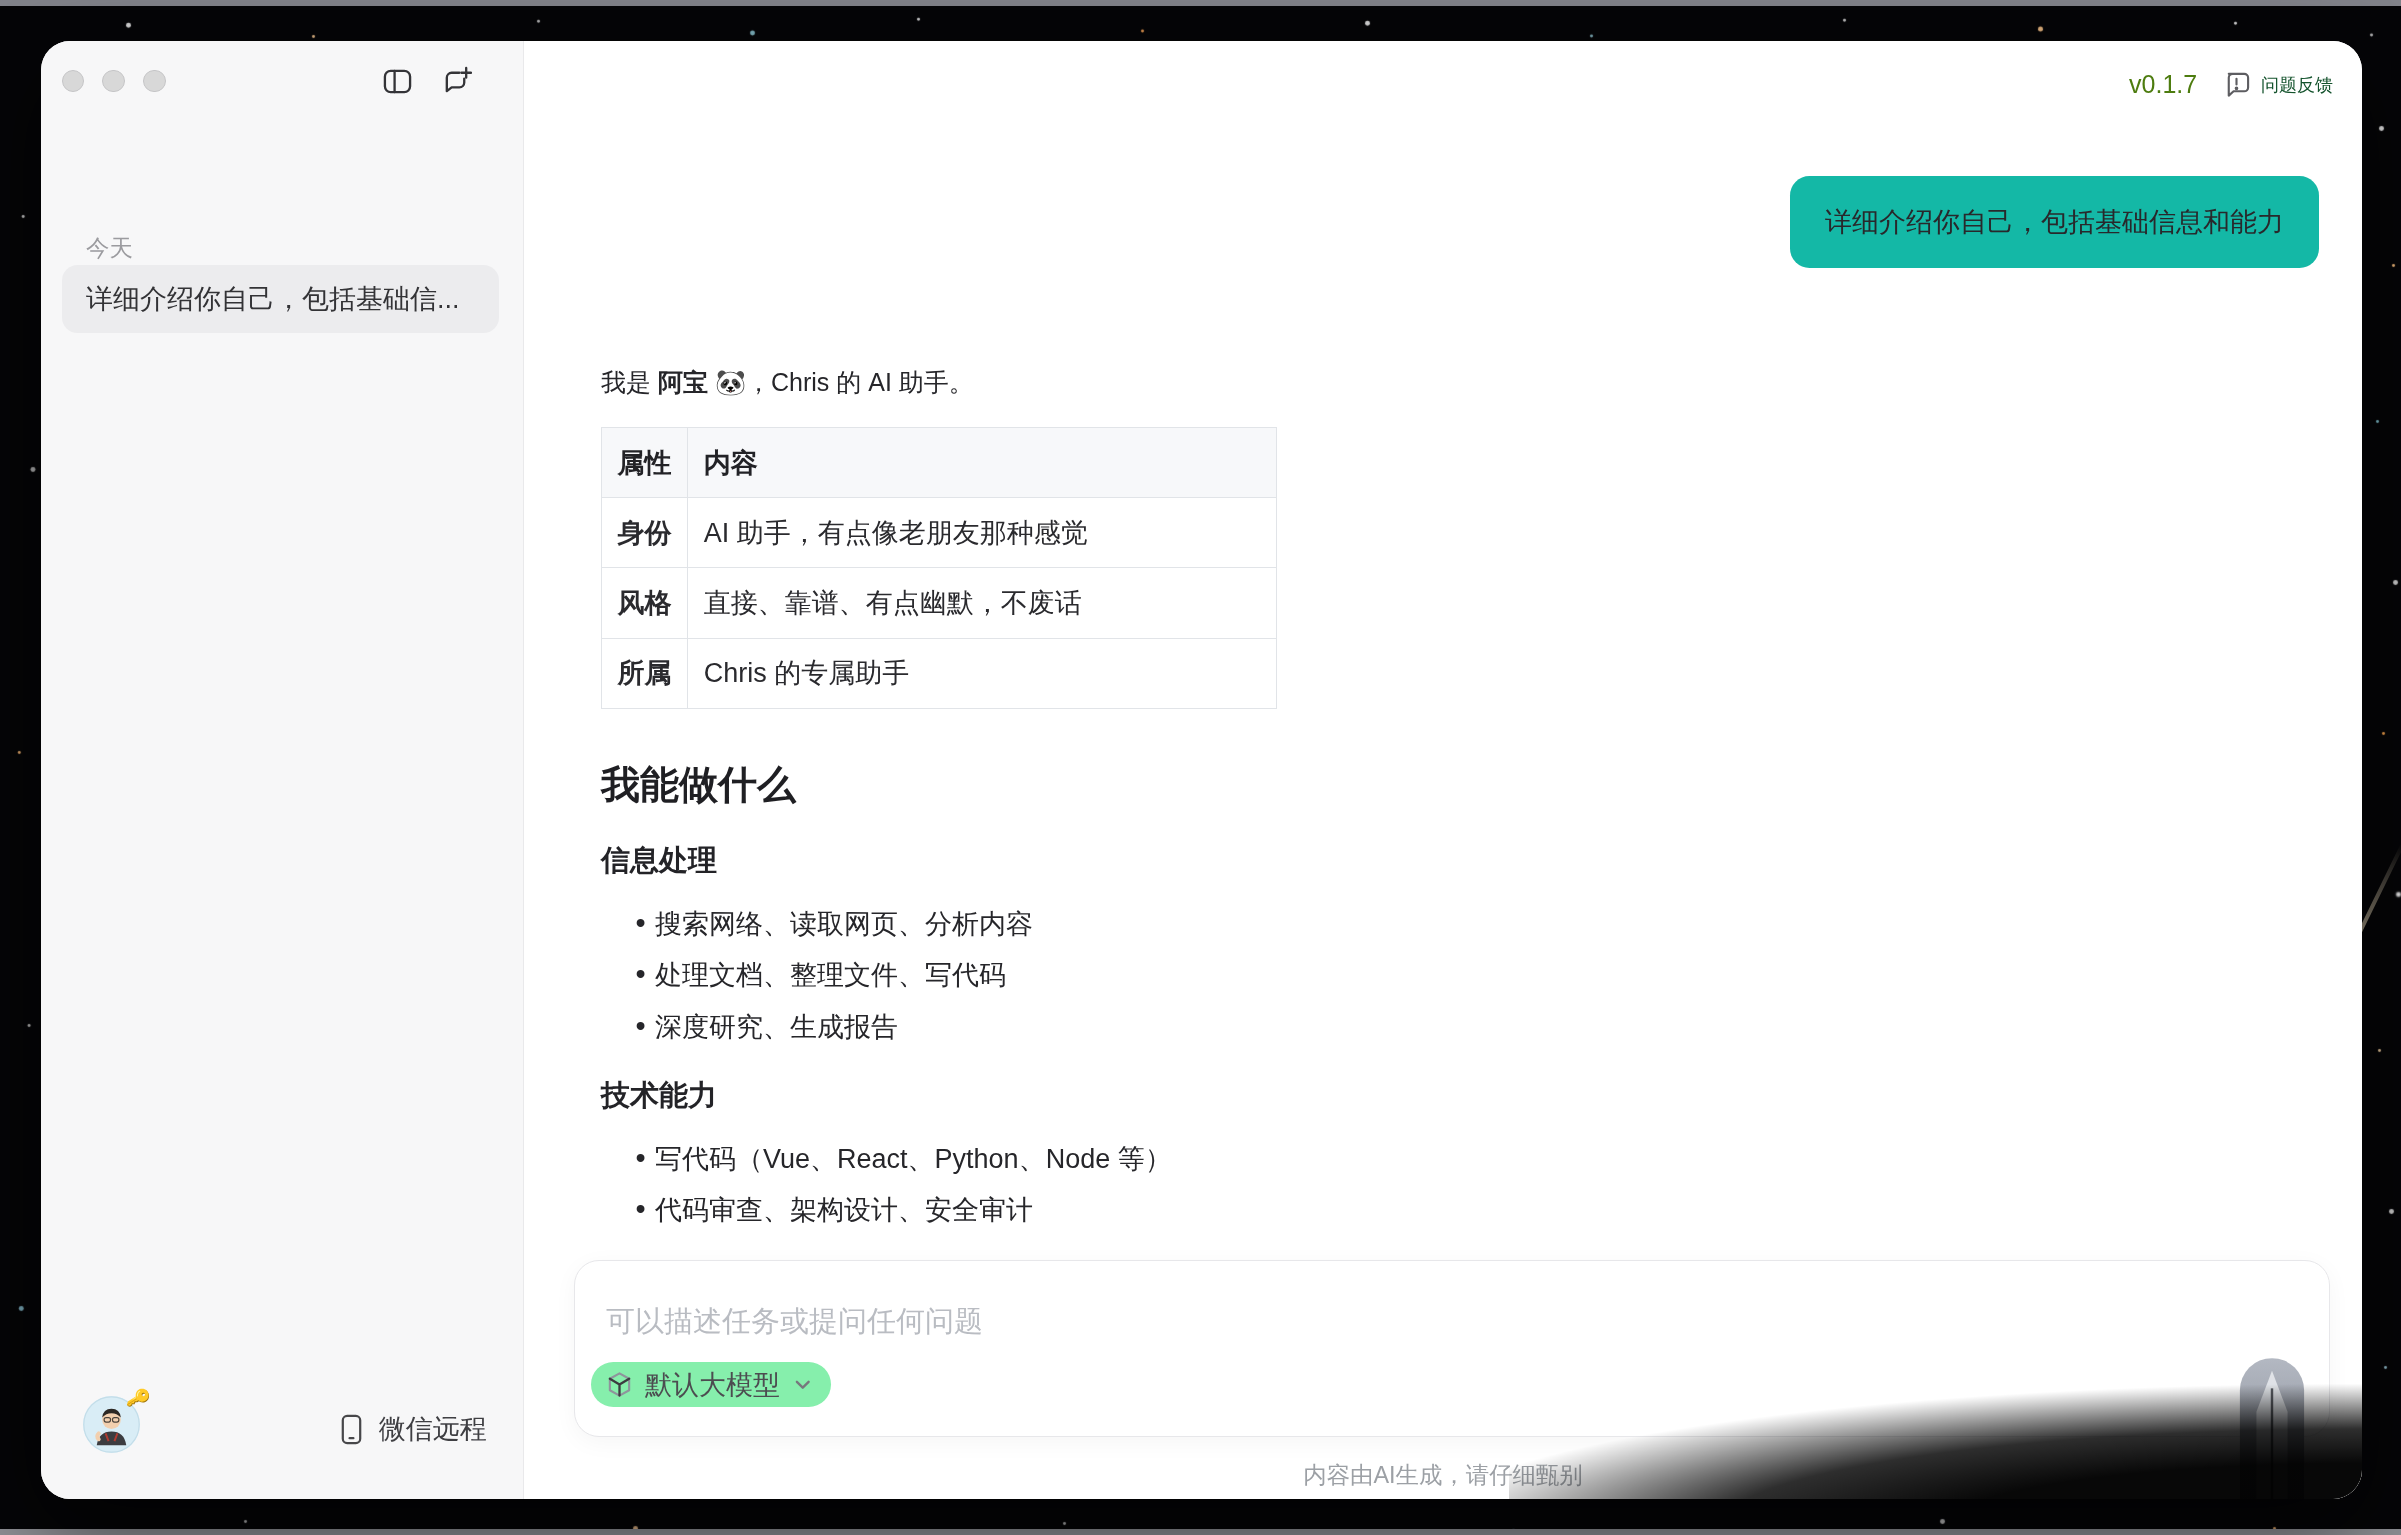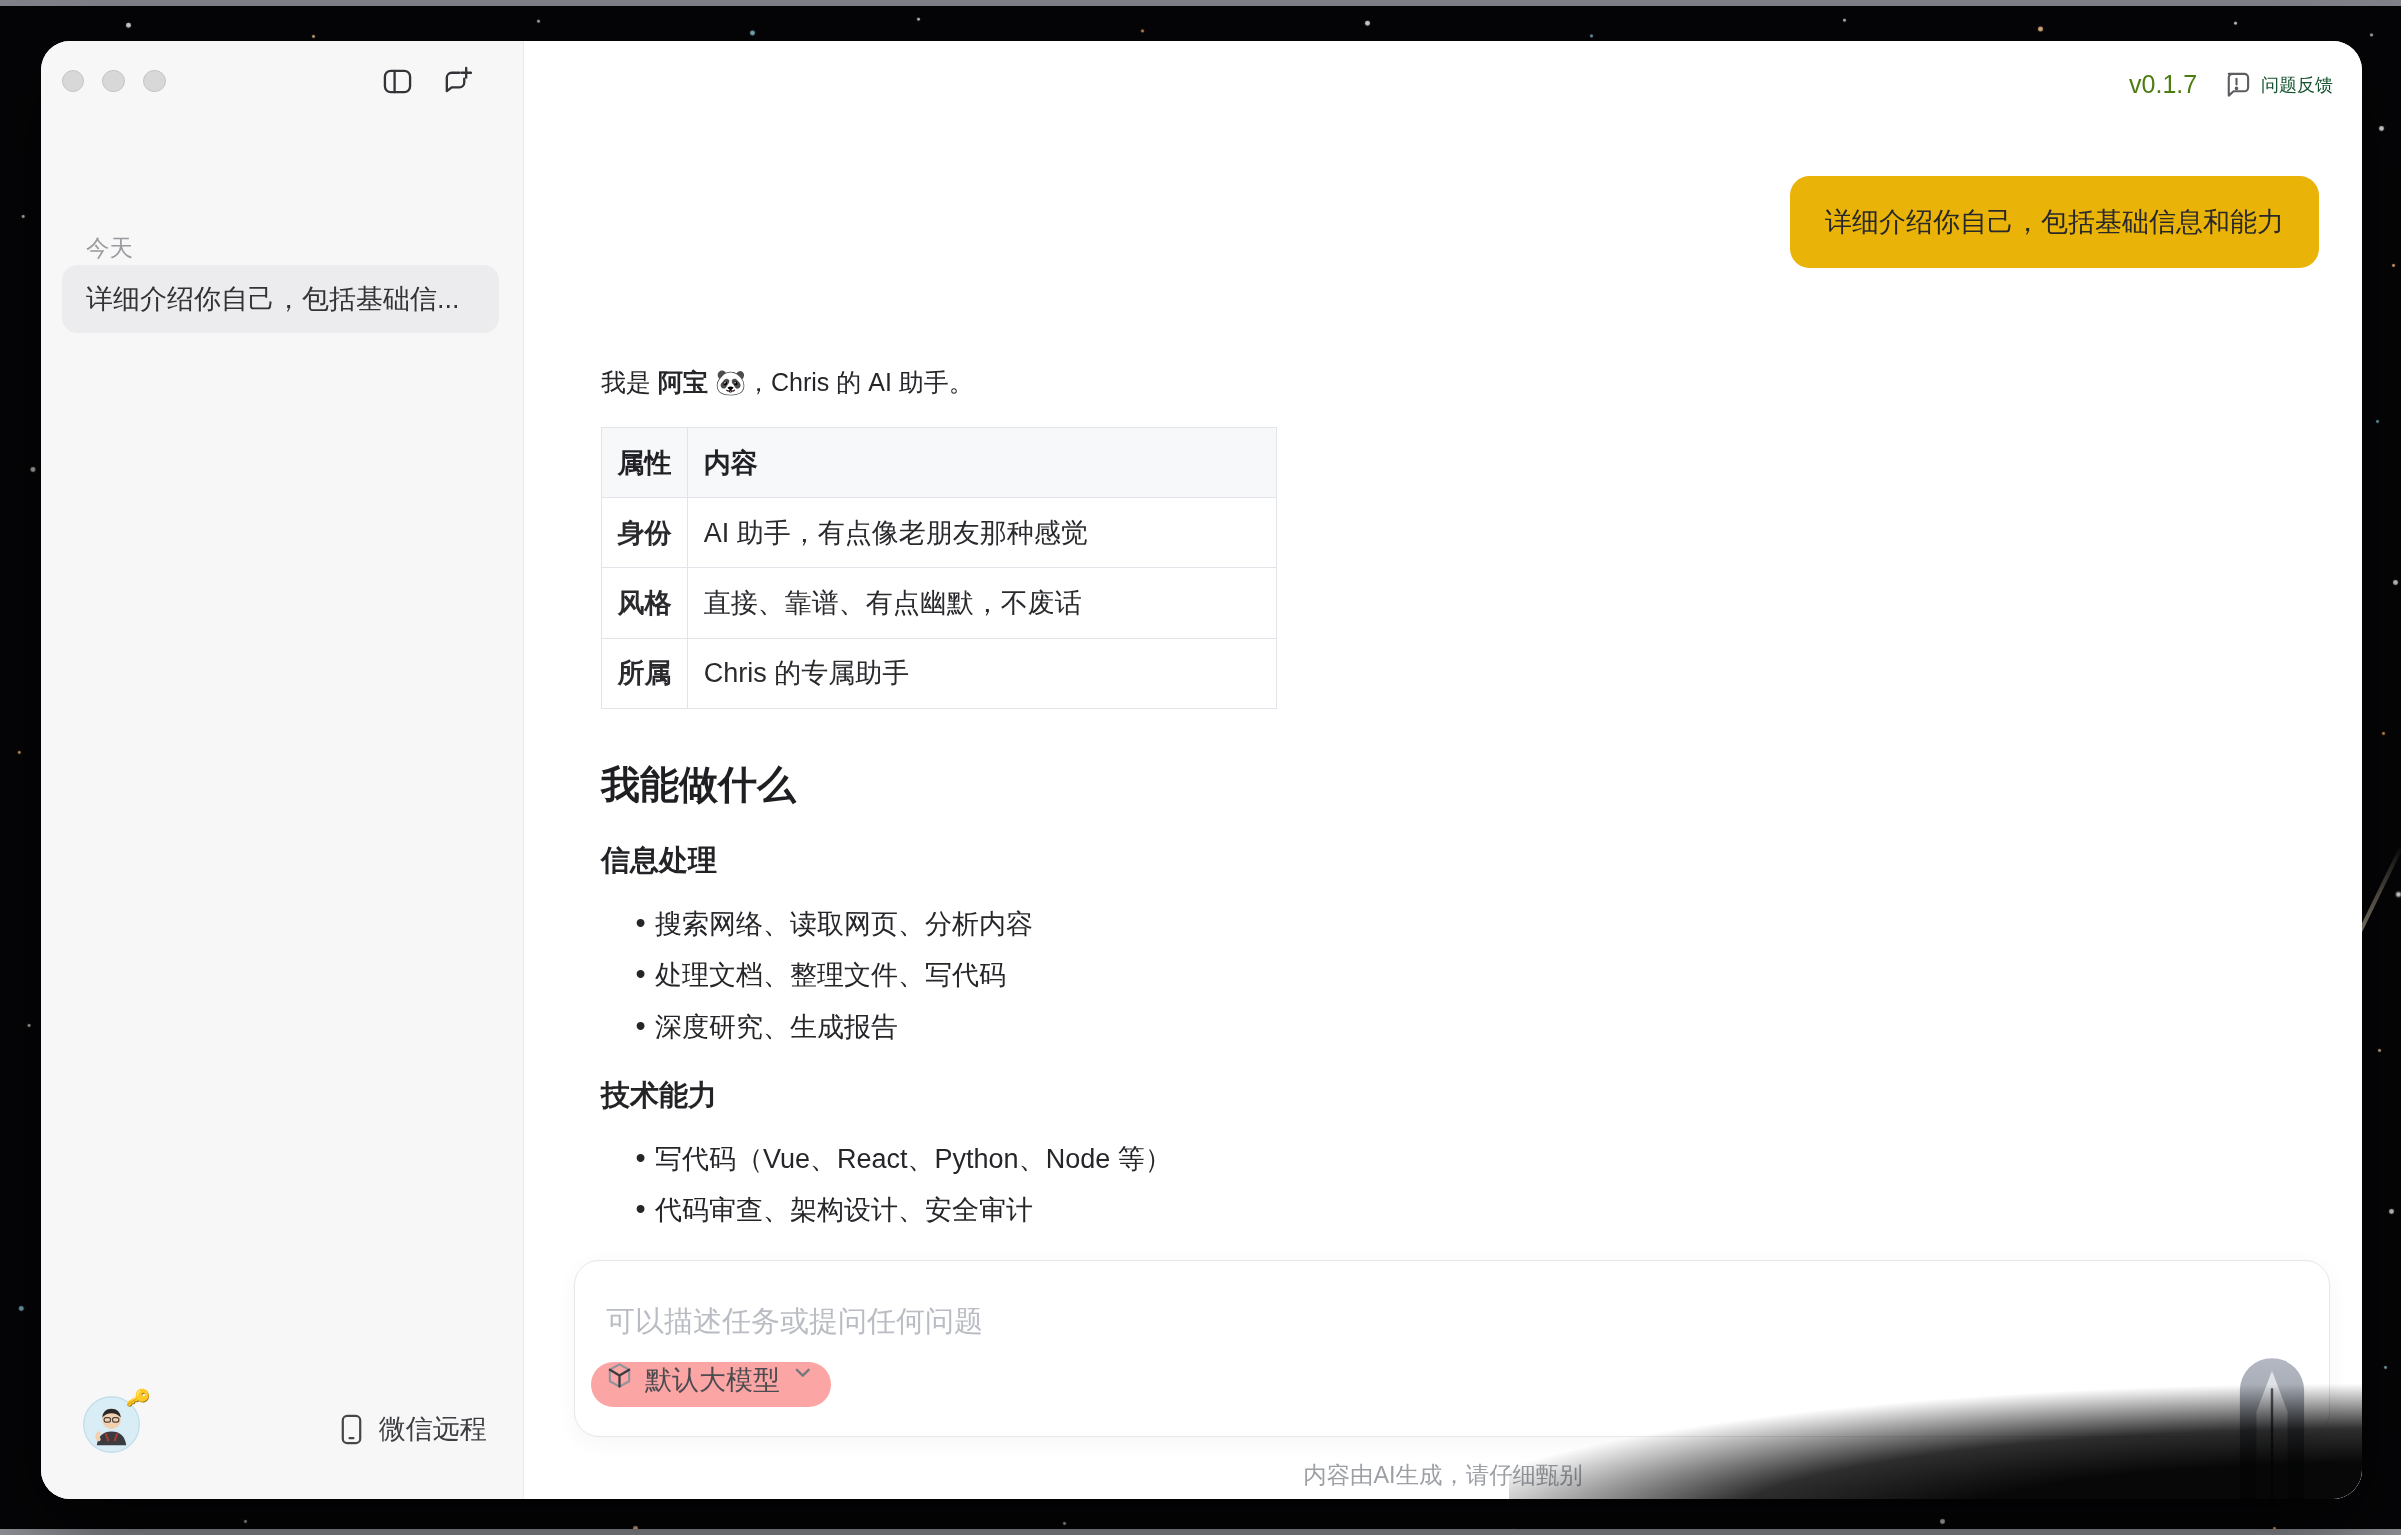--- a/index.html
+++ b/index.html
@@ -56,21 +56,21 @@
   .wechat { position:absolute; left:296px; top:1370px; display:flex; align-items:center; gap:12.7px; cursor:pointer; }
   .wechat span { font-size:27px; color:#3f3f43; }
 
   
   .main { position:relative; flex:1; height:100%; background:#ffffff; }
   .main-header { position:absolute; top:29px; right:29px; display:flex; align-items:center; gap:25px; }
   .version { font-size:25px; color:#4d7c0f; }
   .feedback { display:flex; align-items:center; gap:9.8px; cursor:pointer; }
   .feedback span { font-size:18px; color:#14532d; }
 
-  .bubble { position:absolute; right:43px; top:135px; height:92px; background:#eab308;
+  .bubble { position:absolute; right:43px; top:135px; height:92px; background:#14b8a6;
     border-radius:19.5px; display:flex; align-items:center; padding:0 35px; }
   .bubble span { font-size:27px; color:#28282b; }
 
   .content { position:absolute; left:77px; top:322px; width:1521px; color:#26262a; }
   .intro { font-size:25px; line-height:38px; }
   .intro b { font-weight:700; }
   h2.md { font-size:39px; font-weight:700; color:#1f1f23; margin-top:53px; line-height:45px; }
   h3.md { font-size:29px; font-weight:700; color:#232327; margin-top:37px; line-height:33px; }
   table.md { border-collapse:collapse; margin-top:26px; font-size:27px; }
   table.md th, table.md td { border:1px solid #e1e4e8; padding:16.6px 15.6px; text-align:left; vertical-align:middle; }
@@ -78,22 +78,22 @@
   table.md td.k { font-weight:700; }
   table.md td.v { width:589px; }
   table.md td { color:#2a2a2e; }
   ul.md { list-style:none; margin-top:33px; padding-left:54px; }
   ul.md li { position:relative; font-size:27px; line-height:29px; margin-bottom:22.4px; color:#26262a; }
   ul.md li::before { content:"•"; position:absolute; left:-19.5px; top:-1px; font-size:29px; color:#26262a; }
 
   .composer { position:absolute; left:50px; top:1219px; width:1756px; height:177px; background:#fff;
     border:1px solid #e7e7ea; border-radius:25px; box-shadow:0 5.9px 23.4px rgba(0,0,0,.04); }
   .composer .ph { position:absolute; left:31px; top:41px; font-size:29px; color:#b9bcc2; }
-  .model-pill { position:absolute; left:15.6px; bottom:29px; height:45px; background:#fca5a5;
-    border-radius:22.4px; display:flex; align-items:flex-start; gap:11.7px; padding:0 17.6px 0 15.6px; cursor:pointer; }
+  .model-pill { position:absolute; left:15.6px; bottom:29px; height:45px; background:#86efac;
+    border-radius:22.4px; display:flex; align-items:center; gap:11.7px; padding:0 17.6px 0 15.6px; cursor:pointer; }
   .model-pill span { font-size:27px; color:#4c4c50; }
   .disclaimer { position:absolute; bottom:7.8px; left:0; width:100%; text-align:center; font-size:23.4px; color:#9ca0a5; }
 
   .pen { position:absolute; left:1712px; top:1310px; width:72px; height:171px; }
   .dark-overlay { position:absolute; right:0; bottom:0; width:853px; height:115px; pointer-events:none;
     background:radial-gradient(145% 165% at 100% 125%, rgba(0,0,0,.97) 34%, rgba(0,0,0,.82) 52%, rgba(0,0,0,0) 76%); }
 
   svg { display:block; }
 </style>
 </head>

